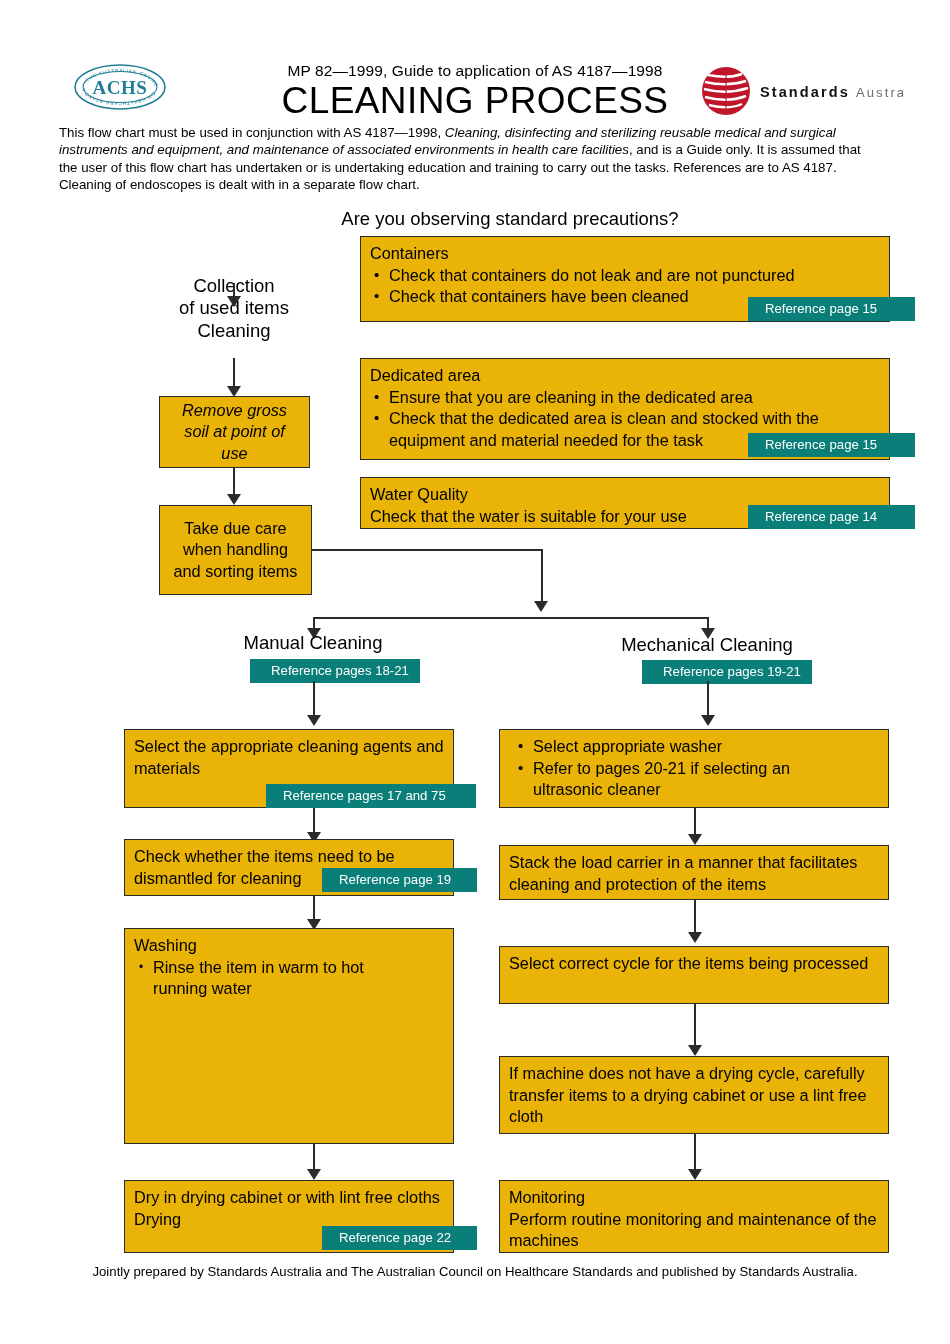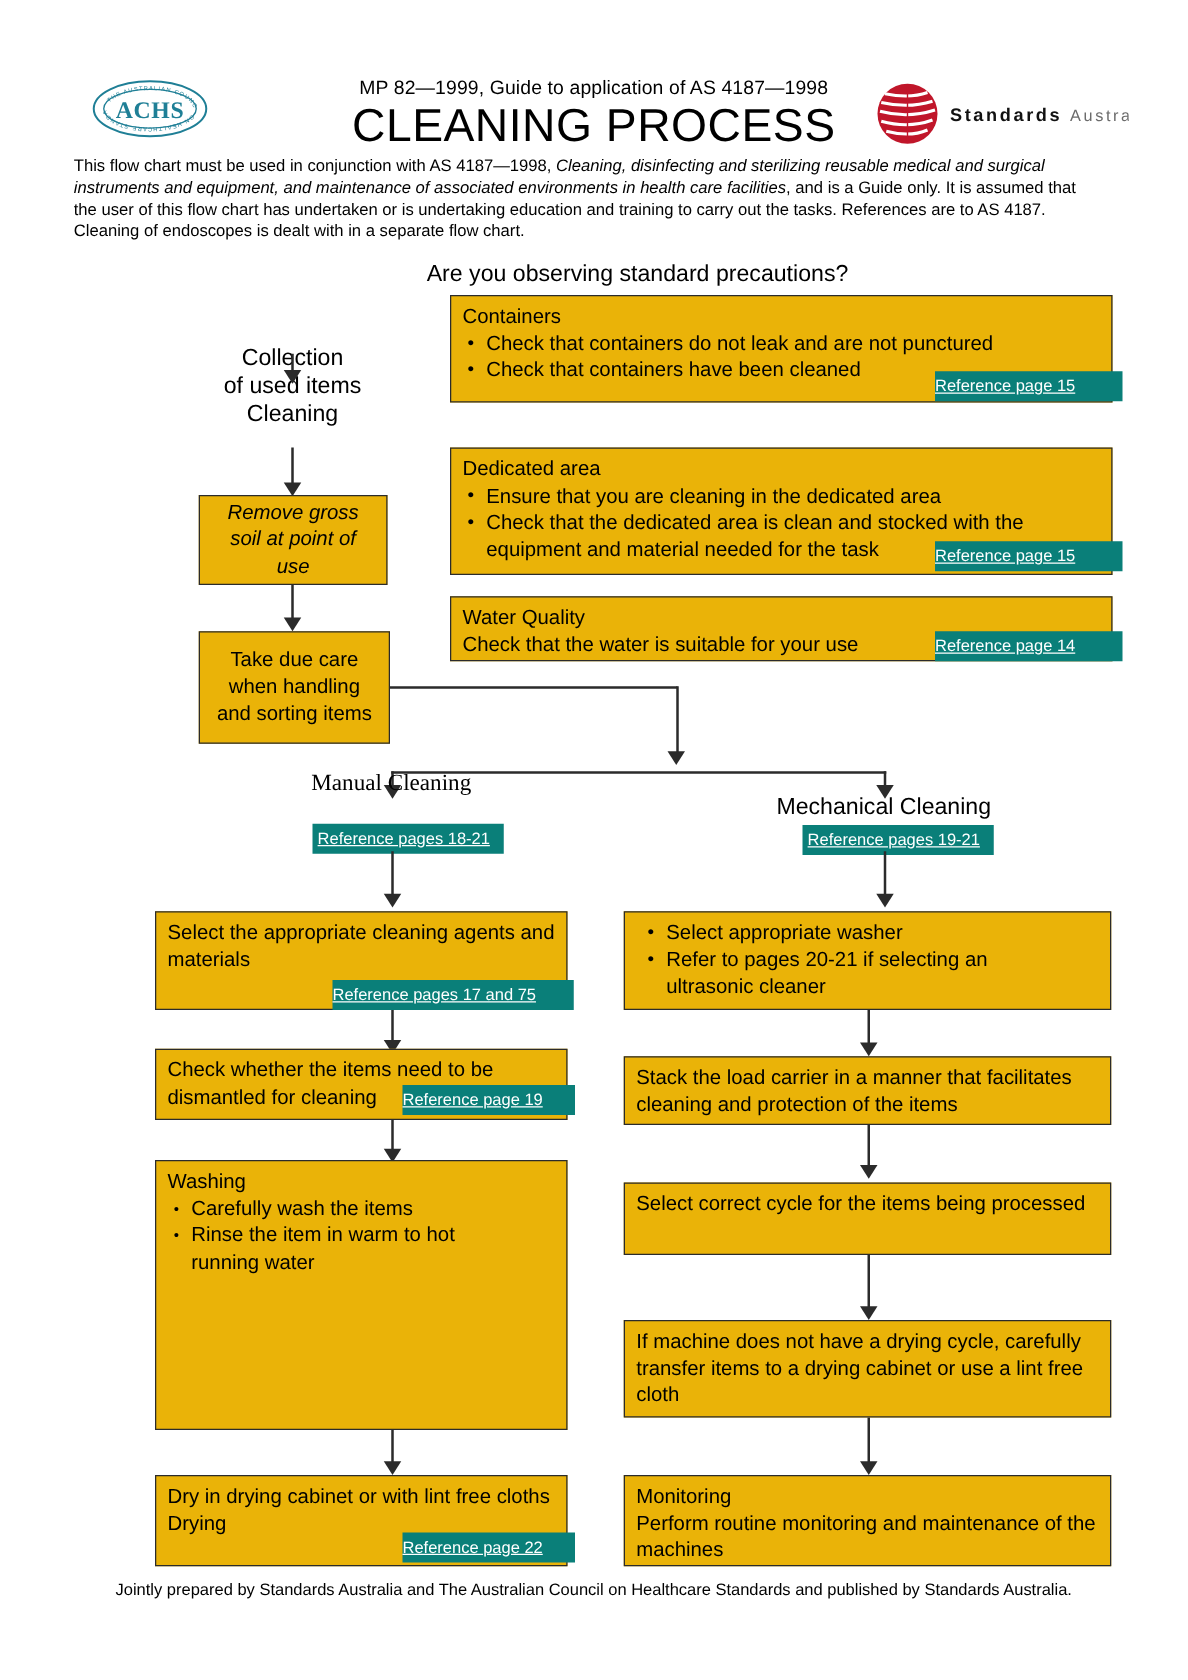--- a/index.html
+++ b/index.html
@@ -48,23 +48,22 @@
   .ul{margin:0;padding:0;list-style:none;}
   .ul li{position:relative;padding-left:19px;}
   .ul li:before{
     content:"\2022";position:absolute;left:4px;top:-1px;font-size:15px;
   }
   .ul.small-bullet li:before{font-size:12px;left:5px;top:0px;}
 
   
   .ref{
     position:absolute;background:#0a7f79;color:#ffffff;
-    font-size:13.2px;line-height:13.2px;padding:5px 7px 6px 0;
+    font-size:13.2px;line-height:13.2px;padding:5px 7px 6px 17px;
     white-space:nowrap;
-    text-decoration:underline;
   }
 
   
   .vline{position:absolute;width:1.6px;background:#2b2b2b;}
   .hline{position:absolute;height:1.6px;background:#2b2b2b;}
   .arrow-d{
     position:absolute;width:0;height:0;
     border-left:6px solid transparent;border-right:6px solid transparent;
     border-top:10px solid #2b2b2b;
   }
@@ -181,21 +180,21 @@
 <div class="abs hline" style="left:312px;top:549px;width:230px;"></div>
 <div class="abs vline" style="left:541px;top:549px;height:55px;"></div>
 <div class="abs arrow-d fat" style="left:534px;top:601px;"></div>
 
 <div class="abs hline" style="left:313px;top:617px;width:396px;"></div>
 <div class="abs vline" style="left:313px;top:617px;height:14px;"></div>
 <div class="abs vline" style="left:707px;top:617px;height:14px;"></div>
 <div class="abs arrow-d fat" style="left:307px;top:628px;"></div>
 <div class="abs arrow-d fat" style="left:701px;top:628px;"></div>
 
-<div class="abs plainstep" style="left:213px;top:616px;width:200px;font-family:Liberation Serif, serif;">Manual Cleaning</div>
+<div class="abs plainstep" style="left:213px;top:632px;width:200px;">Manual Cleaning</div>
 <div class="ref" style="left:250px;top:659px;width:146px;text-align:center;">Reference pages 18-21</div>
 
 <div class="abs plainstep" style="left:607px;top:634px;width:200px;">Mechanical Cleaning</div>
 <div class="ref" style="left:642px;top:660px;width:146px;text-align:center;">Reference pages 19-21</div>
 
 <div class="abs vline" style="left:313px;top:681px;height:36px;"></div>
 <div class="abs arrow-d fat" style="left:307px;top:715px;"></div>
 
 <div class="abs box" style="left:124px;top:729px;width:330px;height:79px;">
   <div class="pad">Select the appropriate cleaning agents and materials</div>
@@ -210,21 +209,20 @@
 </div>
 <div class="ref" style="left:322px;top:868px;width:131px;">Reference page 19</div>
 
 <div class="abs vline" style="left:313px;top:896px;height:25px;"></div>
 <div class="abs arrow-d fat" style="left:307px;top:919px;"></div>
 
 <div class="abs box" style="left:124px;top:928px;width:330px;height:216px;">
   <div class="pad">
     <div>Washing</div>
     <ul class="ul small-bullet">
-      <li>Carefully wash the items</li>
       <li style="width:245px;">Rinse the item in warm to hot running water</li>
     </ul>
   </div>
 </div>
 
 <div class="abs vline" style="left:313px;top:1144px;height:28px;"></div>
 <div class="abs arrow-d fat" style="left:307px;top:1169px;"></div>
 
 <div class="abs box" style="left:124px;top:1180px;width:330px;height:73px;">
   <div class="pad">

